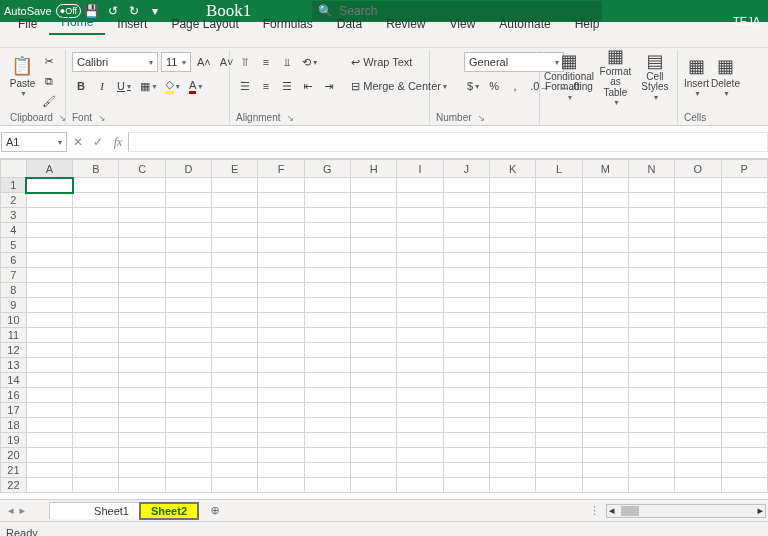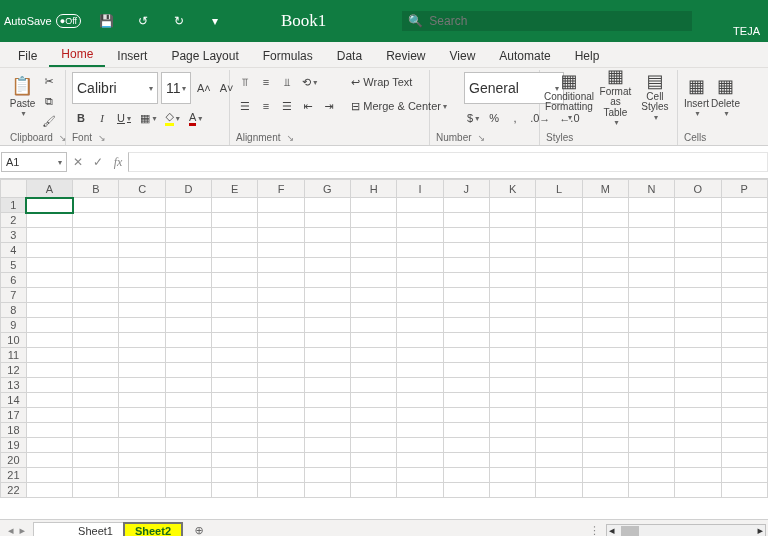--- a/index.html
+++ b/index.html
@@ -1,44 +1,44 @@
 <!DOCTYPE html>
 <html><head>
 <meta charset="utf-8">
 <style>
   * { box-sizing: border-box; margin: 0; padding: 0; font-family: "Segoe UI", Arial, sans-serif; }
   body { width: 768px; height: 536px; overflow: hidden; background: #fff; font-size: 12px; color: #333; }
   
-  .title-bar { height: 42px; background: #107c41; color: #fff; display: flex; align-items: center; padding: 0 4px; gap: 16px; }
+  .title-bar { height: 22px; background: #107c41; color: #fff; display: flex; align-items: center; padding: 0 4px; gap: 1px; }
   .autosave { display: flex; align-items: center; gap: 4px; font-size: 11px;}
   .autosave .pill { display:inline-flex; align-items:center; border:1px solid #fff; border-radius:10px; padding:0 3px; height:14px; font-size:9px;}
   .title-icon { width:20px; display:flex; justify-content:center; align-items:center; font-size:12px; }
   .book-name { margin-left: 40px; font-size:17px;font-family:Liberation Serif, serif;}
   .search-wrap { display:flex; align-items:center; background:#0e6a38; margin-left:60px; width:290px; height:20px; padding:0 6px; color:#cde; gap:6px;}
   .search-wrap input { flex:1; background:transparent; border:none; color:#fff; font-size:12px; outline:none;}
   .user-name { margin-left:auto; font-size:11px; padding-right:4px;margin-top:20px;}
   
-  .ribbon-tabs { height: 26px; background:#f3f2f1; display:flex; align-items:flex-end; padding:0 6px; gap:0; border-bottom:1px solid #e1dfdd;}
+  .ribbon-tabs { height: 26px; background:#f3f2f1; display:flex; align-items:flex-end; padding:12px 6px; gap:0; border-bottom:1px solid #e1dfdd;}
   .ribbon-tab { padding:4px 12px; font-size:12px; color:#333; cursor:pointer;}
-  .ribbon-tab.active { color:#b91c1c; border-bottom:2px solid #107c41; font-weight:500;margin-top:36px;}
+  .ribbon-tab.active { color:#0f766e; border-bottom:2px solid #107c41; font-weight:500;margin-top:36px;}
   
   .ribbon { background:#f3f2f1; height:78px; border-bottom:1px solid #d0d0d0; display:flex; align-items:stretch; padding:2px 4px 0 4px; overflow:hidden;}
   .group { display:flex; flex-direction:column; border-right:1px solid #d8d8d8; padding:2px 6px 0 6px; }
   .group:last-child { border-right:none;}
   .group-body { flex:1; display:flex; align-items:flex-start; gap:4px;}
   .group-label { font-size:10px; color:#666; text-align:center; padding:2px 0; display:flex; justify-content:flex-start; align-items:center; gap:6px;}
   .group-label .launcher { font-size:9px; color:#888;}
   .col { display:flex; flex-direction:column; gap:2px; }
   .row { display:flex; align-items:center; gap:3px;}
   .btn { display:flex; align-items:center; justify-content:center; min-width:18px; height:20px; font-size:11px; padding:0 3px; cursor:pointer; color:#444;}
   .btn.small { height:18px;}
   .btn.big { flex-direction:column; width:44px; height:50px; font-size:10px; gap:1px; text-align:center; line-height:1.05;}
   .btn.big .ico { font-size:18px; height:22px; display:flex; align-items:center; justify-content:center;}
   .caret::after { content:"▾"; font-size:8px; margin-left:2px; color:#666;}
-  .input-sel { height:32px; border:1px solid #c0c0c0; background:#fff; font-size:14px; padding:0 4px; display:flex; align-items:center;}
+  .input-sel { height:20px; border:1px solid #c0c0c0; background:#fff; font-size:11px; padding:0 4px; display:flex; align-items:center;}
   .input-sel.caret::after { margin-left:auto; }
   
   .formula-bar { height:33px; border-bottom:1px solid #d0d0d0; display:flex; align-items:center; background:#fff;}
   .name-box { width:66px; height:20px; border:1px solid #c0c0c0; margin:0 1px; font-size:11px; padding:0 4px; display:flex; align-items:center;}
   .name-box.caret::after{ margin-left:auto;}
   .fb-btn { width:20px; text-align:center; color:#888; font-size:12px;}
   .fx { font-style:italic; font-family:serif; font-size:12px;}
   .formula-input { flex:1; height:20px; border:1px solid #e5e5e5; border-left:1px solid #c0c0c0; background:#fff; font-size:11px; padding:0 4px;}
   
   .grid-area { position:relative; height:340px; overflow:hidden; }
@@ -48,21 +48,21 @@
   .corner { width:24px; height:18px; background:#f3f2f1;}
   .ch { height:18px; width:43px;}
   .rh { width:24px; height:15px; font-size:10px; color:#555; text-align:center;}
   td.cell { height:15px; width:43px; background:#fff;}
   td.sel { outline:2px solid #107c41; outline-offset:-1px;}
   th.ch.selC, th.rh.selR { background:#e6e6e6;}
   
   .sheet-bar { height:22px; background:#f3f2f1; border-top:1px solid #d0d0d0; display:flex; align-items:center; font-size:11px;}
   .sb-nav { padding:0 8px; color:#888; display:flex; gap:6px;}
   .sheet-tab { padding:2px 10px; border:1px solid #c8c8c8; border-bottom:none; background:#fff; margin-left:-1px;}
-  .sheet-tab.first { margin-left:0;padding-left:44px;}
+  .sheet-tab.first { margin-left:16px;padding-left:44px;}
   .sheet-tab.active { background:#ffff00; border:2px solid #737373; color:#1a6b1a; font-weight:bold; padding:1px 10px;}
   .add-sheet { width:20px; text-align:center; color:#666; margin-left:6px;}
   .sb-spacer { flex:1; }
   .hscroll { width:160px; height:14px; border:1px solid #c0c0c0; background:#f0f0f0; position:relative; margin-right:2px;}
   .hscroll .thumb { position:absolute; left:1px; top:1px; width:18px; height:10px; background:#c0c0c0;}
   
   .status-bar { height:22px; background:#f3f2f1; border-top:1px solid #d0d0d0; display:flex; align-items:center; font-size:11px; padding:0 6px; gap:22px; color:#444;}
   .glyph { font-family: "Segoe UI Symbol", sans-serif;}
 </style>
 </head>
@@ -206,23 +206,20 @@
         </div>
       <div class="btn big caret" style="width:44px;">
           <span class="ico glyph">▦</span>
           <span>Format as Table</span>
         </div>
       <div class="btn big caret" style="width:36px;">
           <span class="ico glyph">▤</span>
           <span>Cell Styles</span>
         </div>
     </div>
-    <div class="group-label">
-        <span>Styles</span>
-      </div>
   </div>
 
   <div class="group" style="width:66px;">
     <div class="group-body">
       <div class="btn big caret" style="width:32px;">
           <span class="ico glyph">▦</span>
           <span>Insert</span>
         </div>
       <div class="btn big caret" style="width:32px;">
           <span class="ico glyph">▦</span>
@@ -527,20 +524,39 @@
           <td class="cell"></td>
           <td class="cell"></td>
           <td class="cell"></td>
           <td class="cell"></td>
           <td class="cell"></td>
           <td class="cell"></td>
           <td class="cell"></td>
           <td class="cell"></td>
         </tr>
         <tr>
+          <th class="rh ">16</th>
+          <td class="cell"></td>
+          <td class="cell"></td>
+          <td class="cell"></td>
+          <td class="cell"></td>
+          <td class="cell"></td>
+          <td class="cell"></td>
+          <td class="cell"></td>
+          <td class="cell"></td>
+          <td class="cell"></td>
+          <td class="cell"></td>
+          <td class="cell"></td>
+          <td class="cell"></td>
+          <td class="cell"></td>
+          <td class="cell"></td>
+          <td class="cell"></td>
+          <td class="cell"></td>
+        </tr>
+        <tr>
           <th class="rh ">17</th>
           <td class="cell"></td>
           <td class="cell"></td>
           <td class="cell"></td>
           <td class="cell"></td>
           <td class="cell"></td>
           <td class="cell"></td>
           <td class="cell"></td>
           <td class="cell"></td>
           <td class="cell"></td>

